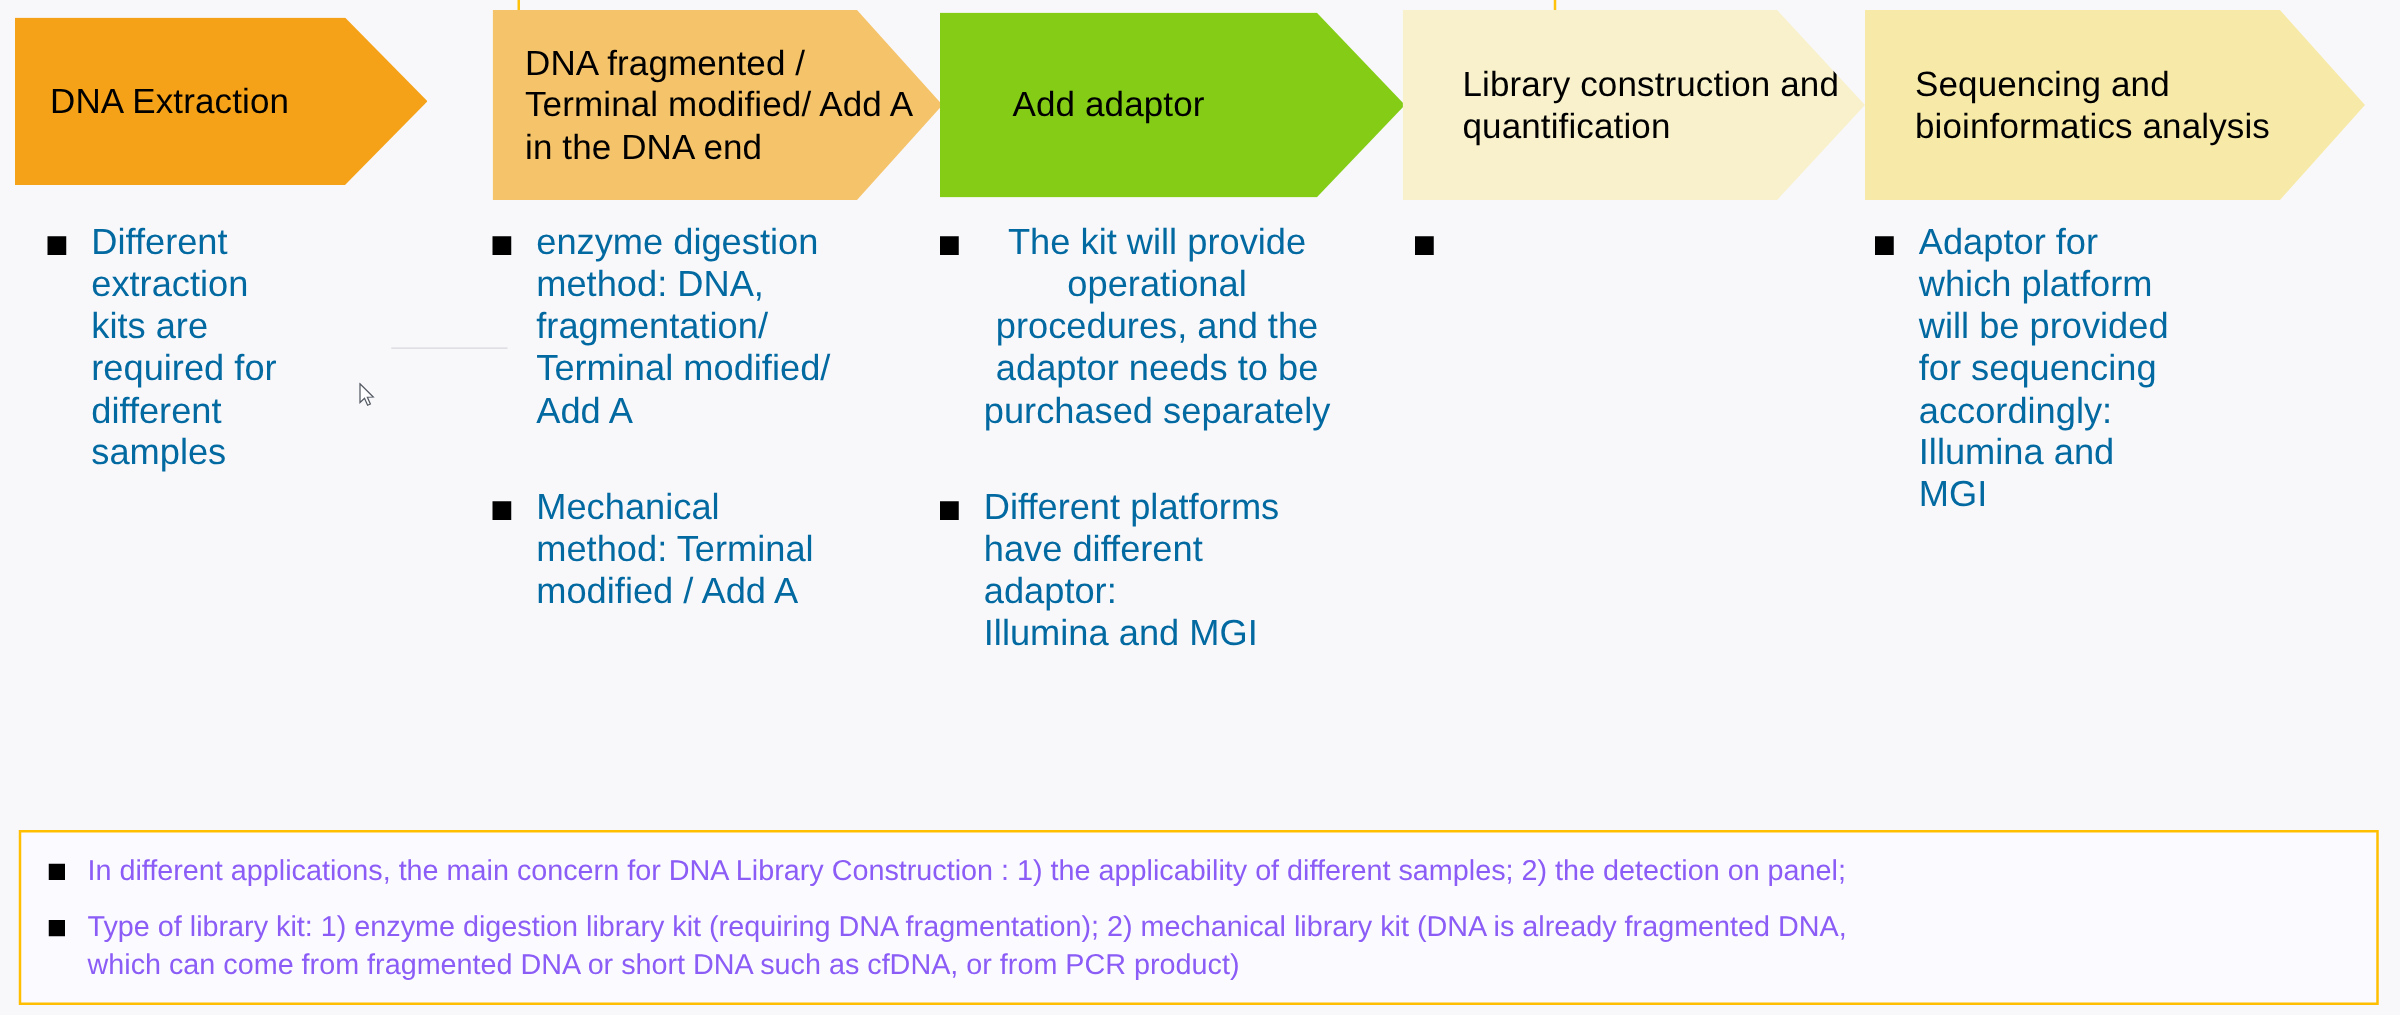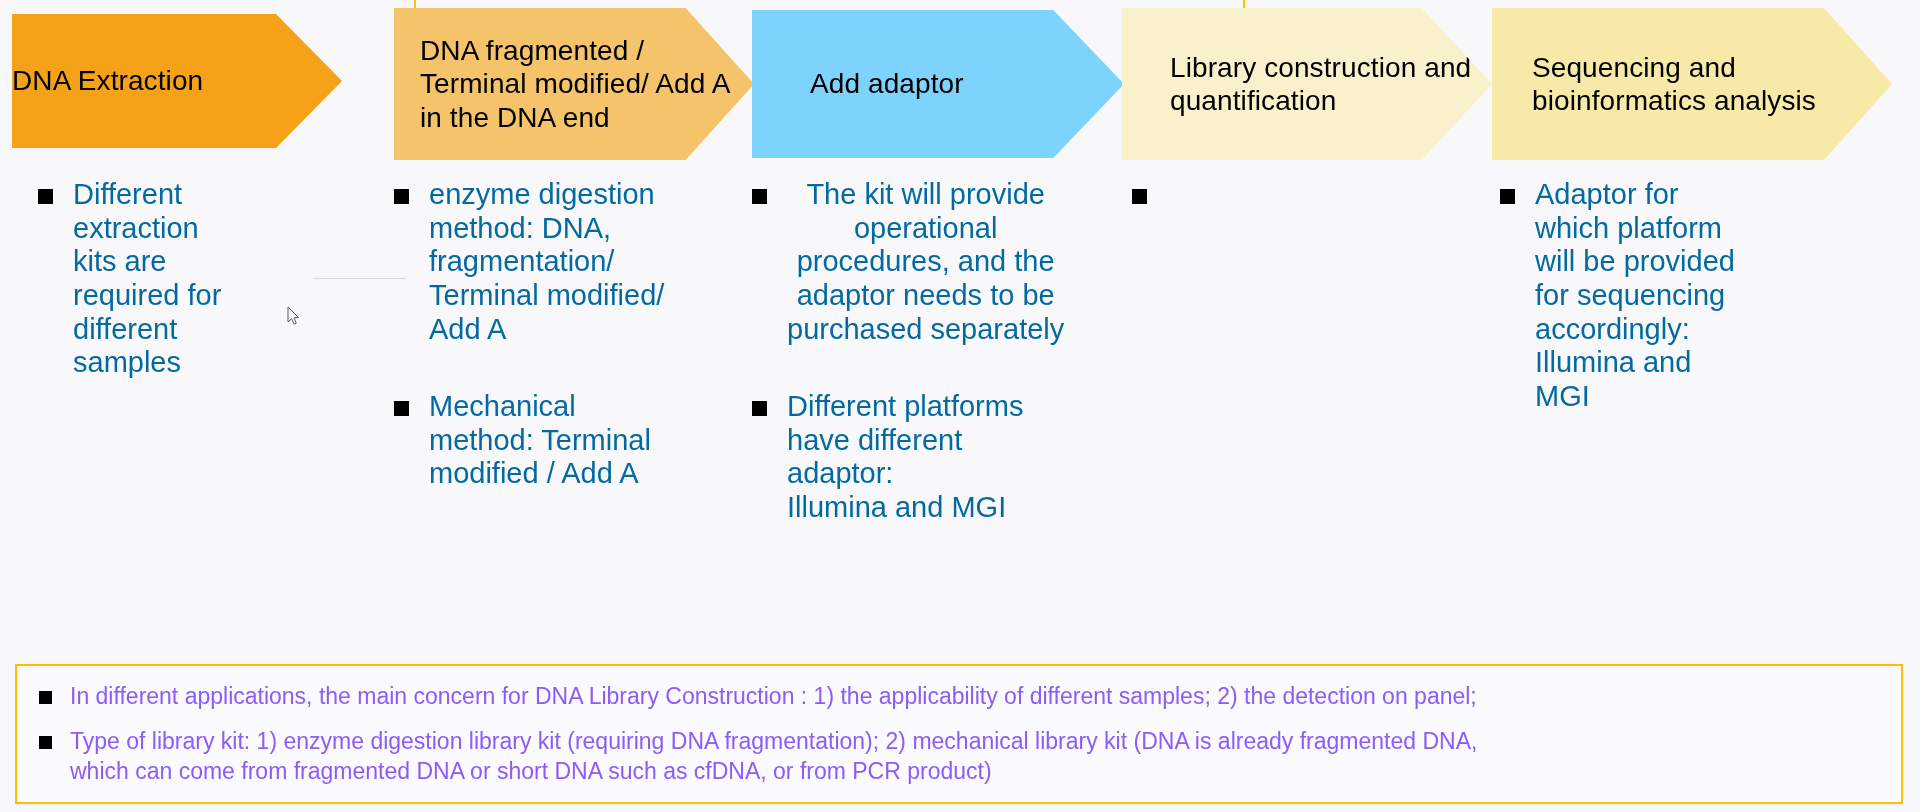--- a/index.html
+++ b/index.html
@@ -138,35 +138,35 @@
 <body>
 
 <div id="chevron-band">
 
   <div class="guide-tick" style="left:414px; height:14px;"></div>
   <div class="guide-tick" style="left:1243px; height:47px;"></div>
 
   <div class="chevron" style="left:12px; top:14px; width:330px; height:134px;
               background:#f5a218;
               clip-path: polygon(0 0, 80% 0, 100% 50%, 80% 100%, 0 100%);
-              ">
+              padding-left:28px;">
     <div class="chev-label">DNA Extraction</div>
   </div>
 
   <div class="chevron" style="left:394px; top:8px; width:360px; height:152px;
               background:#f5c36a;
               clip-path: polygon(0 0, 81% 0, 100% 50%, 81% 100%, 0 100%);
               padding-left:26px;">
     <div class="chev-label">DNA fragmented /
 Terminal modified/
 Add A in the DNA end</div>
   </div>
 
   <div class="chevron" style="left:752px; top:10px; width:372px; height:148px;
-              background:#7dd3fc;
+              background:#84cc16;
               clip-path: polygon(0 0, 81% 0, 100% 50%, 81% 100%, 0 100%);
               padding-left:58px;">
     <div class="chev-label">Add adaptor</div>
   </div>
 
   <div class="chevron" style="left:1122px; top:8px; width:370px; height:152px;
               background:#f8f1cc;
               clip-path: polygon(0 0, 81% 0, 100% 50%, 81% 100%, 0 100%);
               padding-left:48px;">
     <div class="chev-label">Library

